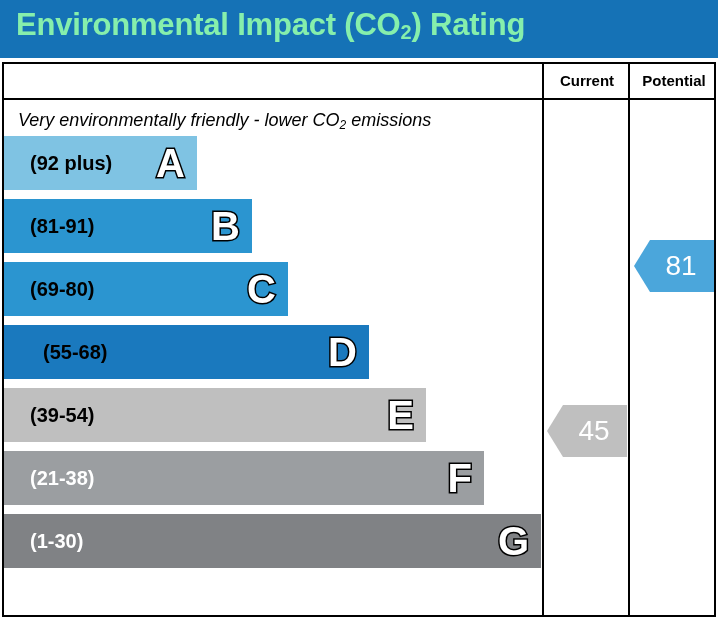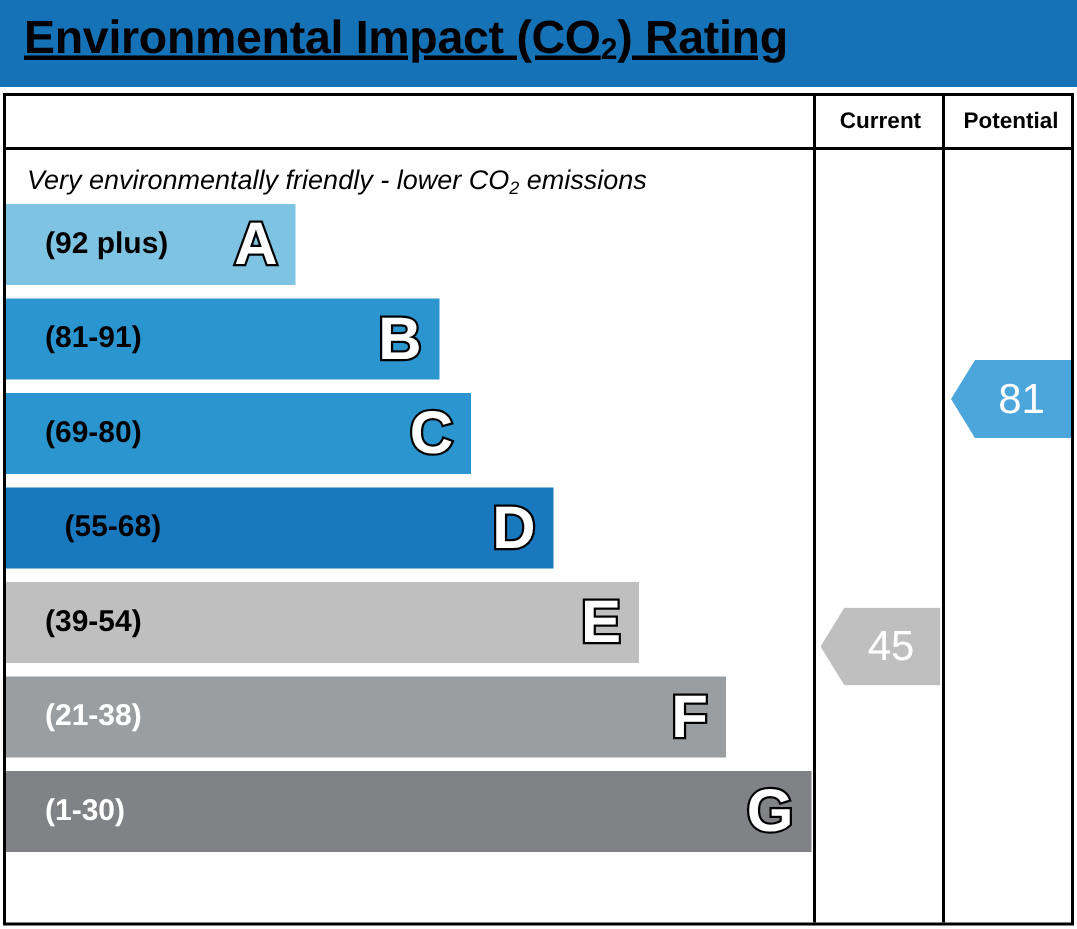--- a/index.html
+++ b/index.html
@@ -12,22 +12,22 @@
   #root { position: relative; width: 718px; height: 619px; }
 
   
   .title-bar {
     position: absolute; left: 0; top: 0;
     width: 718px; height: 58px;
     background: #1572B6;
   }
   .title-text {
     position: absolute; left: 16px; top: 7px;
-    font-size: 31px; font-weight: bold; color: #000000;
-    letter-spacing: -0.2px; white-space: nowrap; text-decoration: underline;
+    font-size: 31px; font-weight: bold; color: #86efac;
+    letter-spacing: -0.2px; white-space: nowrap;
   }
   .title-text sub {
     font-size: 20px; vertical-align: baseline;
     position: relative; top: 4px;
   }
 
   
   .table-frame {
     position: absolute; left: 2px; top: 62px;
     width: 714px; height: 555px;
@@ -115,25 +115,25 @@
     <div class="col-hdr current">Current</div>
     <div class="col-hdr potential">Potential</div>
 
     <div class="caption top"><span>Very environmentally friendly - lower CO</span><sub>2</sub><span> emissions</span></div>
 
     <div id="bands">
         <div class="band" style="top: 72px; width: 193px; background: rgb(127, 195, 227);">
           <span class="range" style="color: rgb(0, 0, 0);">(92 plus)</span>
           <span class="letter">A</span>
         </div>
-        <div class="band" style="top: 135px; width: 289px; background: rgb(43, 149, 208);">
+        <div class="band" style="top: 135px; width: 248px; background: rgb(43, 149, 208);">
           <span class="range" style="color: rgb(0, 0, 0);">(81-91)</span>
           <span class="letter">B</span>
         </div>
-        <div class="band" style="top: 198px; width: 310px; background: rgb(43, 149, 208);">
+        <div class="band" style="top: 198px; width: 284px; background: rgb(43, 149, 208);">
           <span class="range" style="color: rgb(0, 0, 0);">(69-80)</span>
           <span class="letter">C</span>
         </div>
         <div class="band" style="top: 261px; width: 365px; background: rgb(26, 121, 190);">
           <span class="range" style="color: rgb(0, 0, 0); margin-left: 13px;">(55-68)</span>
           <span class="letter">D</span>
         </div>
         <div class="band" style="top: 324px; width: 422px; background: rgb(191, 191, 191);">
           <span class="range" style="color: rgb(0, 0, 0);">(39-54)</span>
           <span class="letter">E</span>

